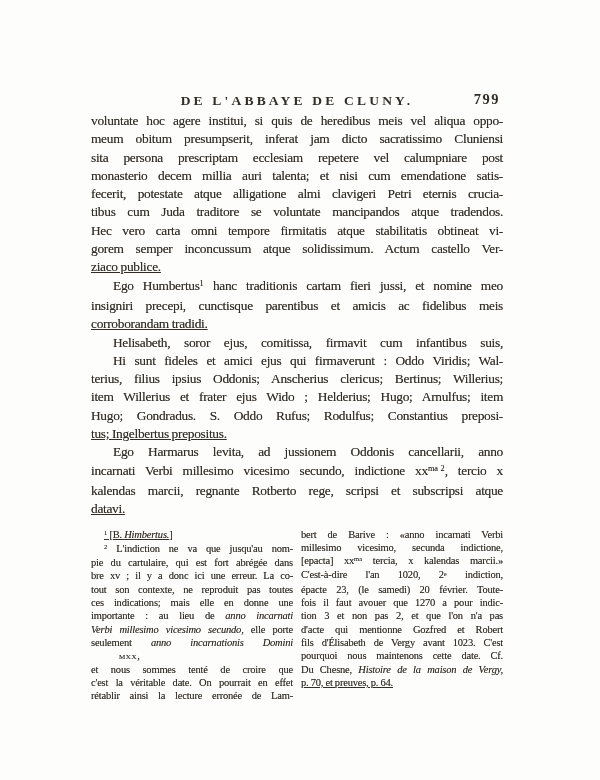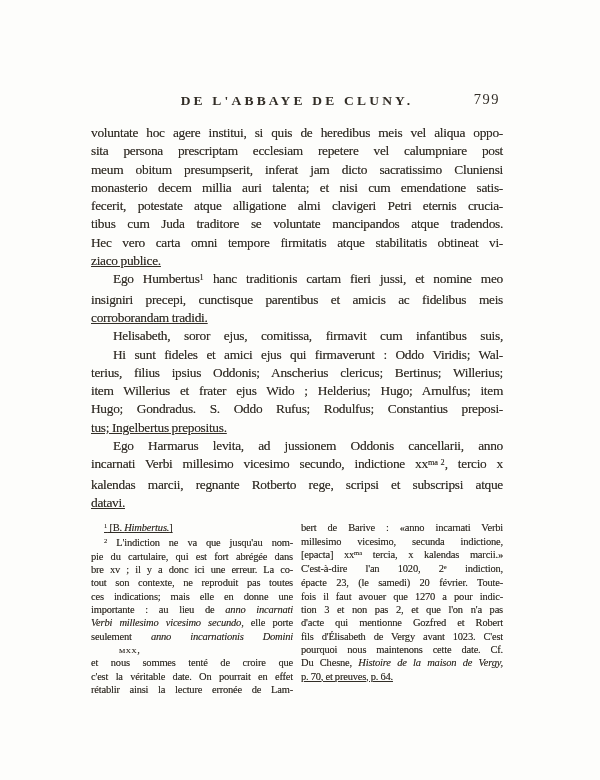--- a/index.html
+++ b/index.html
@@ -23,27 +23,27 @@
   .running-title {
     text-align: center;
     font-weight: bold;
     font-size: 13.5px;
     line-height: 15px;
     letter-spacing: 3.2px;
     white-space: nowrap;
   }
   .page-number {
     position: absolute; right: 3px; top: -1px;
-    font-weight: normal;
+    font-weight: bold;
     font-size: 14.5px;
     line-height: 15px;
     letter-spacing: 1.5px;
   }
   .body-text {
-    margin-top: 16px;
+    margin-top: 4px;
     font-size: 13.4px;
     line-height: 18.3px;
     letter-spacing: -0.3px;
     word-spacing: -0.3px;
   }
   .line {
     text-align: justify;
     text-align-last: justify;
     min-height: 1em;
     text-shadow: 0 0 0.5px rgba(50, 45, 38, 0.55);
@@ -78,26 +78,27 @@
   <div class="content">
 
     <header class="pagehead">
       <div class="running-title">DE L'ABBAYE DE CLUNY.</div>
       <div class="page-number">799</div>
     </header>
 
     <main class="body-text">
         <div class="para">
           <div class="line"><span>voluntate hoc agere institui, si quis de heredibus meis vel aliqua oppo-</span></div>
+          <div class="line"><span>meum obitum presumpserit, inferat jam dicto sacratissimo Cluniensi</span></div>
           <div class="line"><span>sita persona prescriptam ecclesiam repetere vel calumpniare post</span></div>
-          <div class="line"><span>meum obitum presumpserit, inferat jam dicto sacratissimo Cluniensi</span></div>
           <div class="line"><span>monasterio decem millia auri talenta; et nisi cum emendatione satis-</span></div>
           <div class="line"><span>fecerit, potestate atque alligatione almi clavigeri Petri eternis crucia-</span></div>
           <div class="line"><span>tibus cum Juda traditore se voluntate mancipandos atque tradendos.</span></div>
           <div class="line"><span>Hec vero carta omni tempore firmitatis atque stabilitatis obtineat vi-</span></div>
+          <div class="line"><span>gorem semper inconcussum atque solidissimum. Actum castello Ver-</span></div>
           <div class="line last"><span>ziaco publice.</span></div>
         </div>
         <div class="para">
           <div class="line indent"><span>Ego Humbertus</span><span class="sup">1</span><span> hanc traditionis cartam fieri jussi, et nomine meo</span></div>
           <div class="line"><span>insigniri precepi, cunctisque parentibus et amicis ac fidelibus meis</span></div>
           <div class="line last"><span>corroborandam tradidi.</span></div>
         </div>
         <div class="para">
           <div class="line indent"><span>Helisabeth, soror ejus, comitissa, firmavit cum infantibus suis,</span></div>
         </div>

